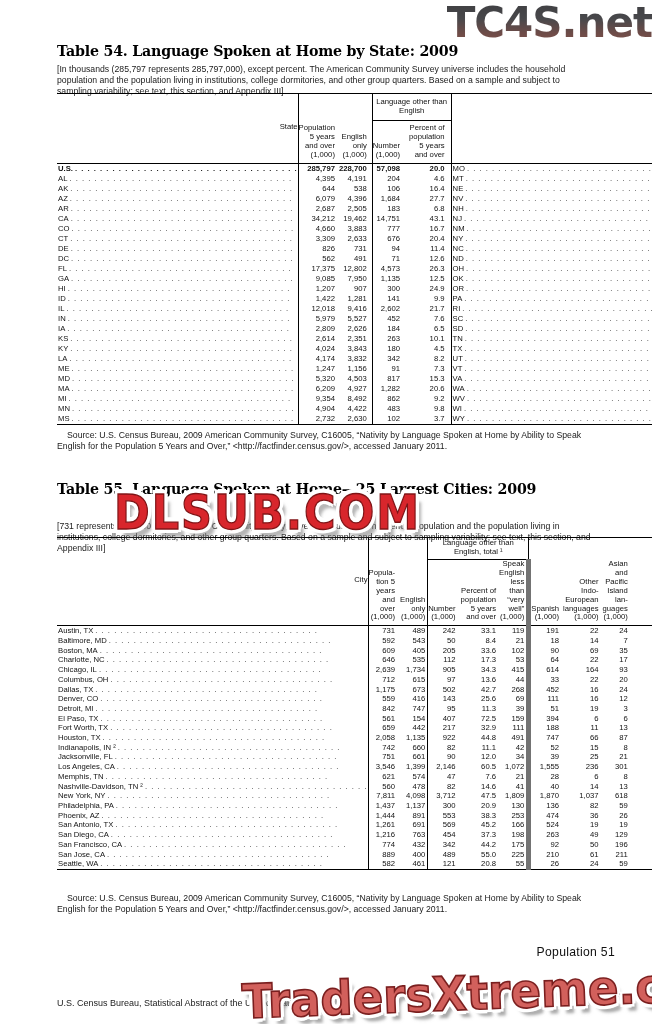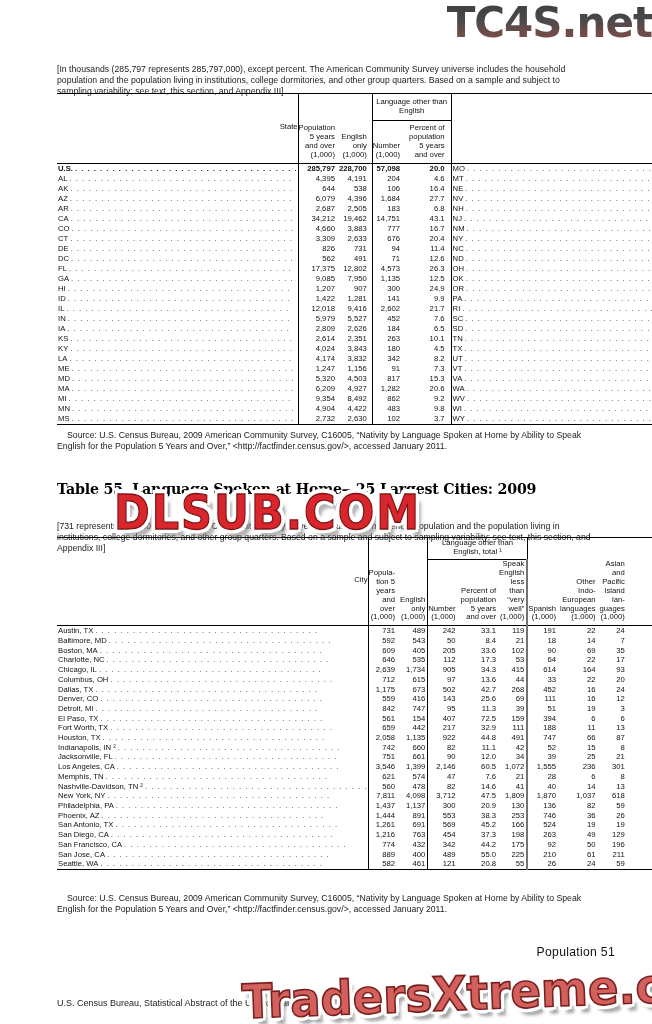--- a/index.html
+++ b/index.html
@@ -91,21 +91,21 @@
   .t54 th.p1 { padding-right:4px; } .t54 th.p2 { padding-right:5px; }
   .t54 th.p3 { padding-right:9px; } .t54 th.p4 { padding-right:6px; }
 
   
   .t55-wrap { position:absolute; left:57px; top:537px; z-index:1; }
   table.t55 { border-top:1px solid #000; border-bottom:1.4px solid #000; }
   .t55 tr.hr1 { height:22px; } .t55 tr.hr2 { height:62px; }
   .t55 tbody td { height:9.7px; line-height:9.7px; }
   .t55 th.h-city,  .t55 td:nth-child(1) { border-right:1px solid #000; }
   .t55 th.h-eng,   .t55 td:nth-child(3) { border-right:1px solid #000; }
-  .t55 th.h-speak, .t55 td:nth-child(6) { border-right:2px solid #737373;margin-top:20px; }
+  .t55 th.h-speak, .t55 td:nth-child(6) { border-right:5px solid #737373;margin-top:20px; }
   .t55 th.h-group { border-left:1px solid #000; border-right:1px solid #000; }
   .t55 td.c1 { padding-right:5px; }  .t55 td.c2 { padding-right:2px; }
   .t55 td.c3 { padding-right:5px; }  .t55 td.c4 { padding-right:3px; }
   .t55 td.c5 { padding-right:2px; }  .t55 td.c6 { padding-right:4px; }
   .t55 td.c7 { padding-right:4px; }  .t55 td.c8 { padding-right:46px; }
   .t55 th.p1 { padding-right:5px; }  .t55 th.p2 { padding-right:2px; }
   .t55 th.p3 { padding-right:5px; }  .t55 th.p4 { padding-right:3px; }
   .t55 th.p5 { padding-right:2px; }  .t55 th.p6 { padding-right:4px; }
   .t55 th.p7 { padding-right:4px; }  .t55 th.p8 { padding-right:46px; }
 
@@ -113,20 +113,21 @@
   .page-label { position:absolute; top:945px; right:37px; font-size:12.2px; color:#111; letter-spacing:0.3px; }
   .bureau { position:absolute; top:998px; left:57px; font-size:9px; color:#222; white-space:nowrap; }
 </style>
 </head>
 <body>
 
 <div class="page">
 
   <div class="wm-top">TC4S.net</div>
 
+  <div class="tbl-title t54-title">Table 54. Language Spoken at Home by State: 2009</div>
   <div class="note t54-note">[In thousands (285,797 represents 285,797,000), except percent. The American Community Survey universe includes the household population and the population living in institutions, college dormitories, and other group quarters. Based on a sample and subject to sampling variability; see text, this section, and Appendix III]</div>
 
   <div class="t54-wrap">
     <table class="t54 t54l" id="t54l">
       <colgroup>
           <col style="width:71px">
           <col style="width:52px">
           <col style="width:48px">
           <col style="width:52px">
           <col style="width:51px">
@@ -1066,21 +1067,21 @@
               <div class="leader">
                 <span class="nm">Phoenix, AZ</span>
                 <span class="dots"></span>
               </div>
             </td>
             <td class="num c1">1,444</td>
             <td class="num c2">891</td>
             <td class="num c3">553</td>
             <td class="num c4">38.3</td>
             <td class="num c5">253</td>
-            <td class="num c6">746</td>
+            <td class="num c6">474</td>
             <td class="num c7">36</td>
             <td class="num c8">26</td>
           </tr>
           <tr>
             <td>
               <div class="leader">
                 <span class="nm">San Antonio, TX</span>
                 <span class="dots"></span>
               </div>
             </td>

